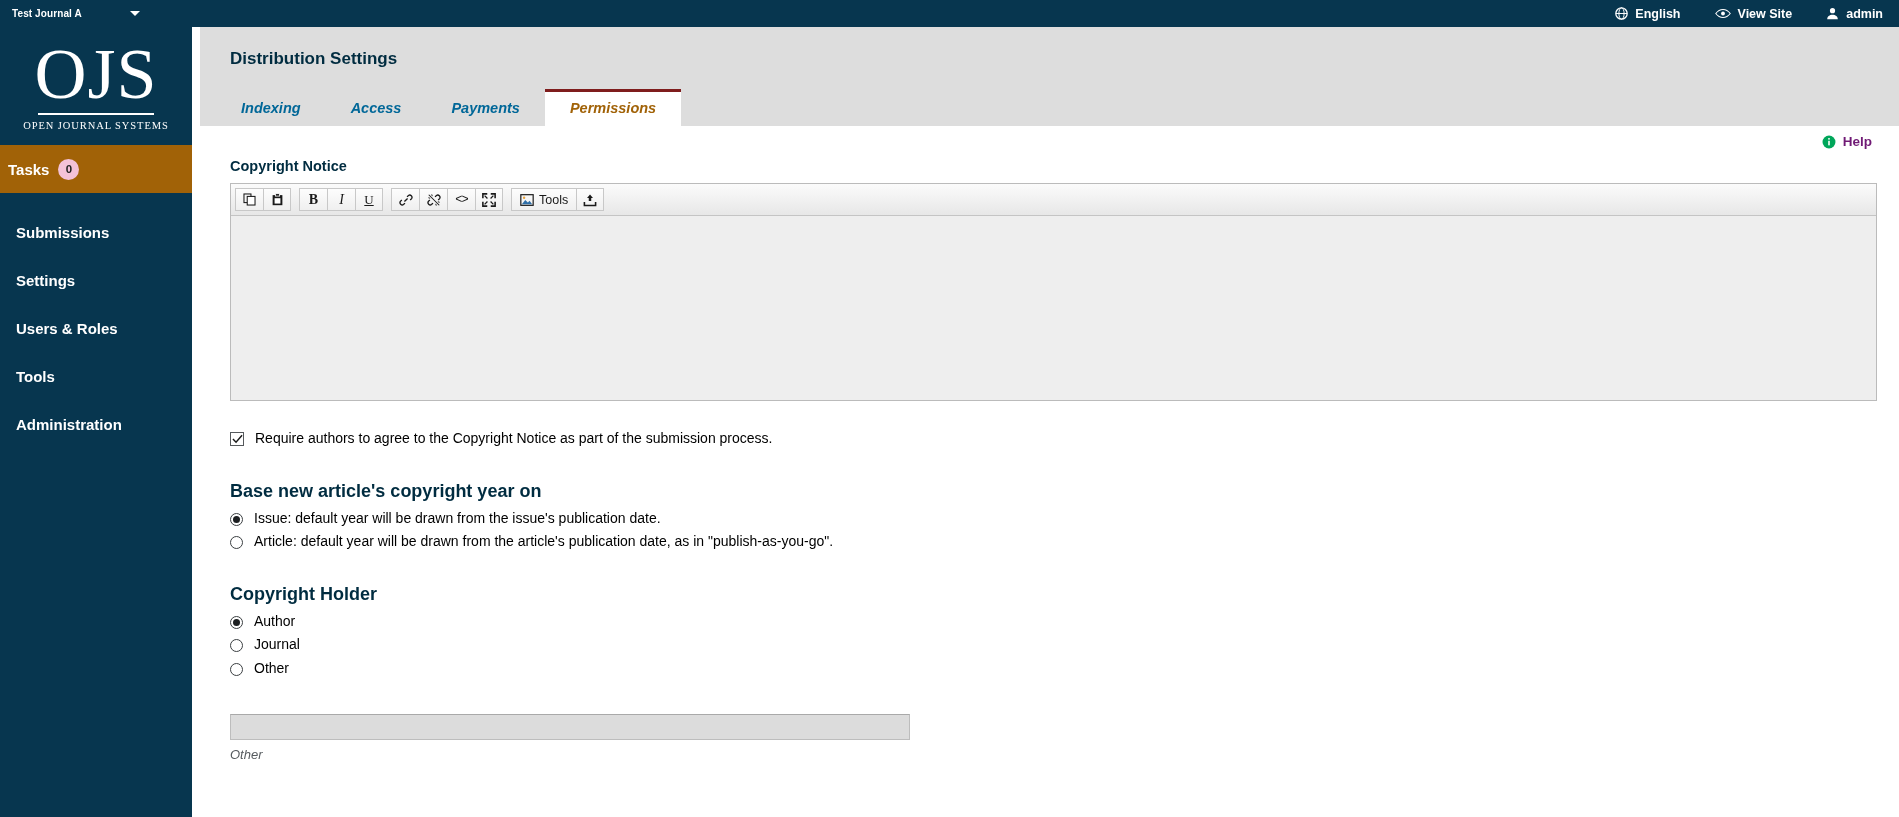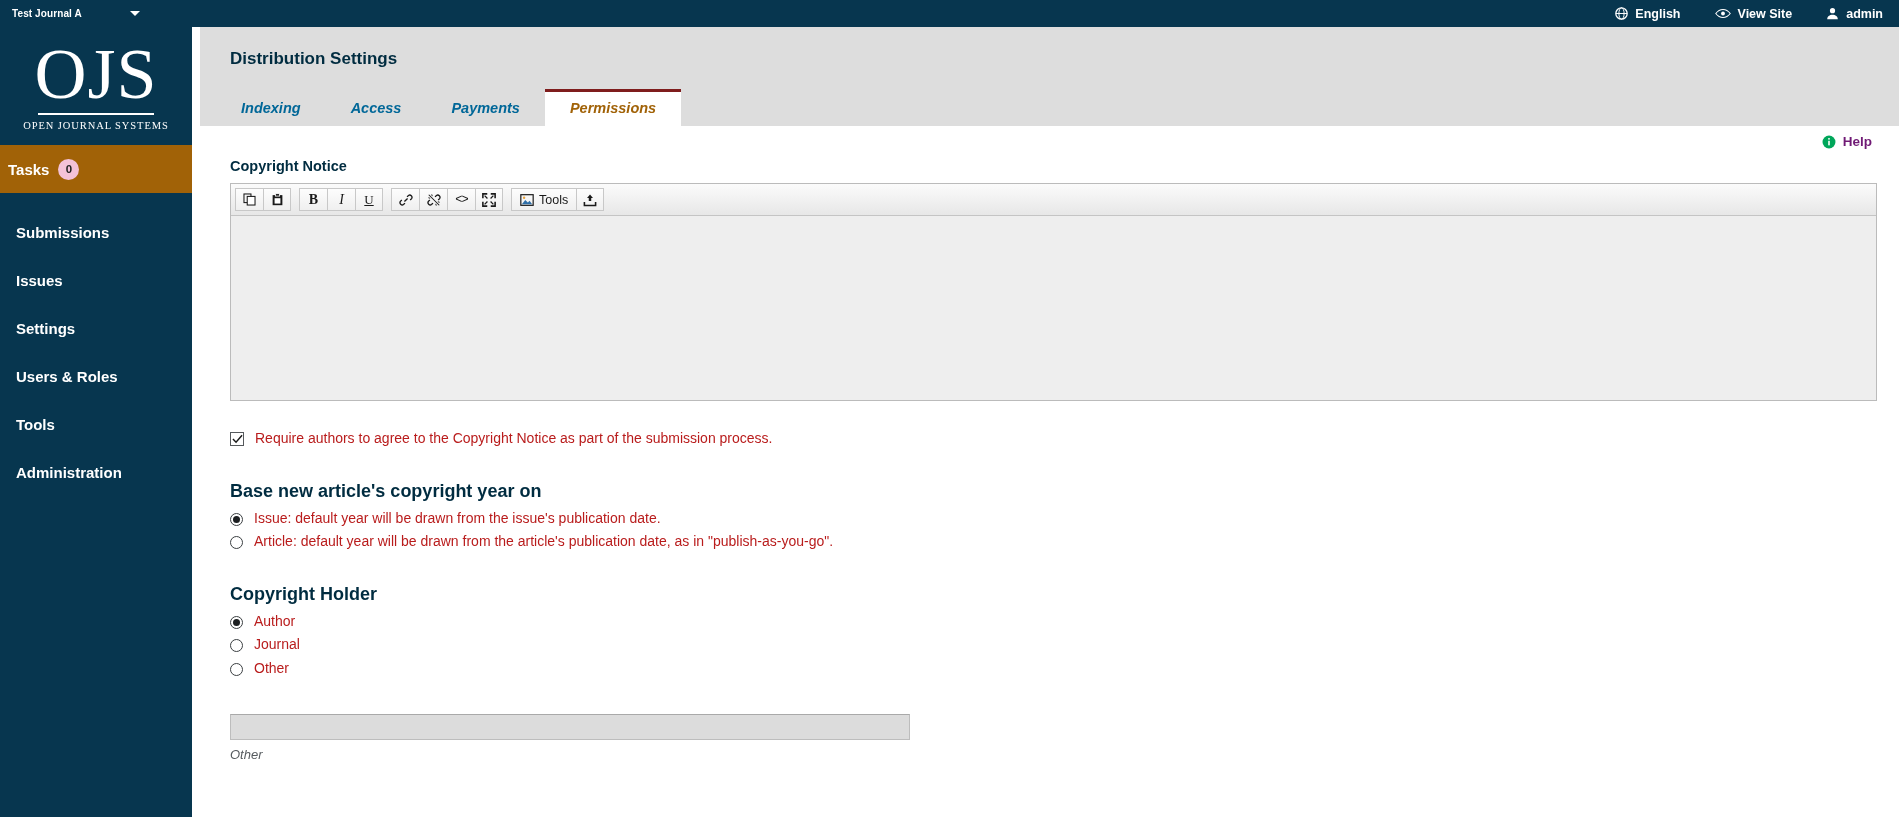--- a/index.html
+++ b/index.html
@@ -175,21 +175,21 @@
     display: flex; align-items: flex-start; gap: 11px;
     margin-top: 29px;
   }
   .cbox {
     width: 14px; height: 14px; margin-top: 2px;
     border: 1px solid #55595c; background: #ffffff;
     display: flex; align-items: center; justify-content: center;
     cursor: pointer; flex: none;
   }
   .cbox svg { display: block; }
-  .row-text { font-size: 14px; color: #b91c1c; line-height: 1.25; }
+  .row-text { font-size: 14px; color: #000000; line-height: 1.25; }
 
   .group { margin-top: 33px; }
   .group-title {
     font-size: 18px; font-weight: bold; color: #002c40;
     margin-bottom: 8px;
   }
   .radio-row {
     display: flex; align-items: flex-start; gap: 11px;
     margin-bottom: 6px;
   }
@@ -260,23 +260,20 @@
 
   <div class="nav-tasks">
     <span class="lbl">Tasks</span>
     <span class="task-badge">0</span>
   </div>
 
   <div class="nav-item">
     <span>Submissions</span>
   </div>
   <div class="nav-item">
-    <span>Issues</span>
-  </div>
-  <div class="nav-item">
     <span>Settings</span>
   </div>
   <div class="nav-item">
     <span>Users &amp; Roles</span>
   </div>
   <div class="nav-item">
     <span>Tools</span>
   </div>
   <div class="nav-item">
     <span>Administration</span>

